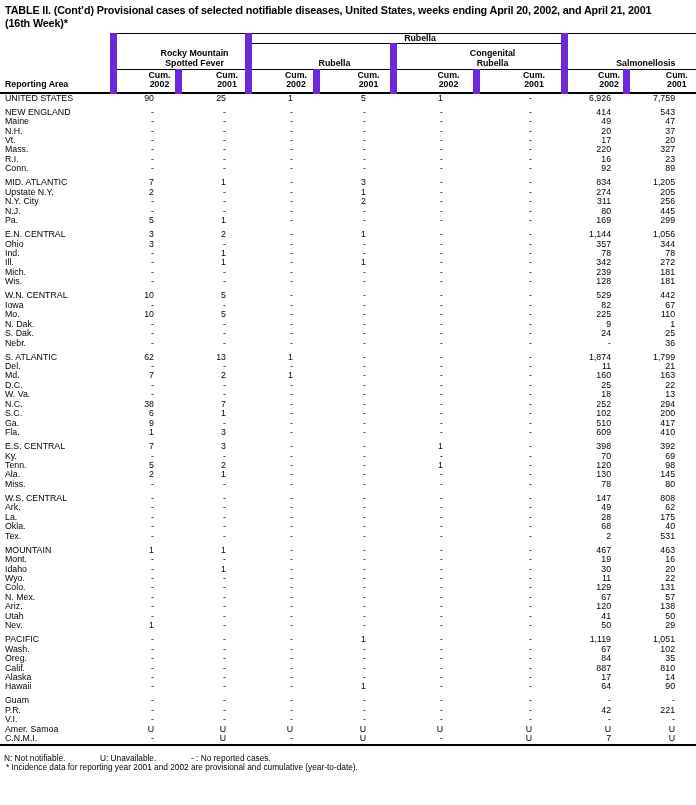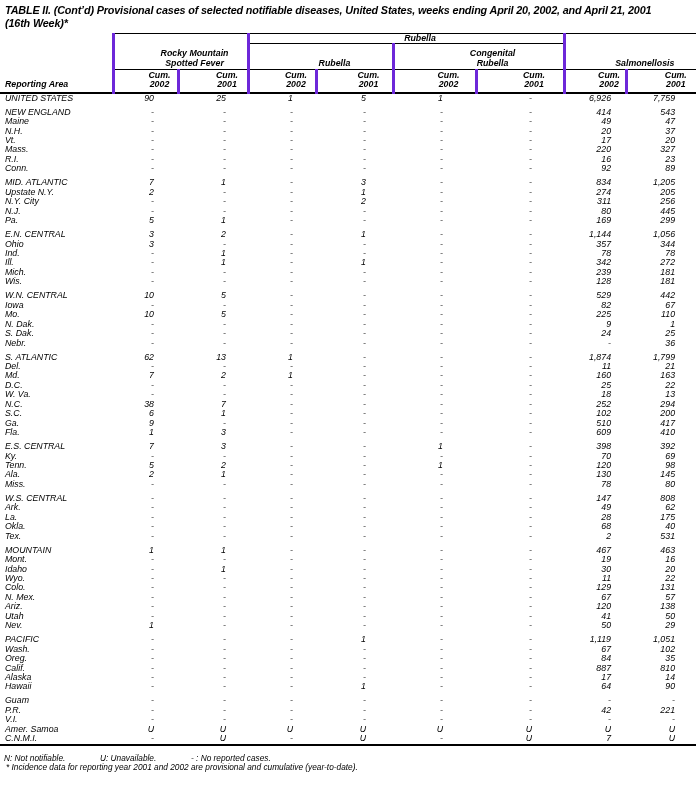--- a/index.html
+++ b/index.html
@@ -2,31 +2,31 @@
 <html><head>
 <meta charset="utf-8">
 <style>
   * { box-sizing: border-box; }
   html, body { margin:0; padding:0; }
   body {
     width:696px; height:805px; overflow:hidden;
     background:#ffffff; color:#000;
     font-family:"Liberation Sans","DejaVu Sans",sans-serif;
   }
-  .page { width:665px; height:805px; position:relative;font-style:italic; }
+  .page { width:665px; height:805px; position:relative; }
   .title {
     font-weight:bold; font-size:10.8px; line-height:12.8px;
     letter-spacing:-0.15px; padding:4px 2px 3px 5px;
   }
   table { border-collapse:collapse; table-layout:fixed; width:696px; }
   thead th {
     font-weight:bold; font-size:8.8px; line-height:9.6px;
     padding:0; vertical-align:bottom; text-align:center;
   }
-  .bl { border-left:3px solid #6d28d9;padding-left:28px; }
+  .bl { border-left:7px solid #6d28d9;padding-left:28px; }
   .bt { border-top:1px solid #000; }
   .bb { border-bottom:1px solid #000; }
   .h-top th { height:10px; }
   .h-group th { height:26px; padding-bottom:1px; }
   .h-cum th { height:23px; padding-bottom:2px; border-bottom:2px solid #000; }
   .h-cum th.c-area { text-align:left; padding-left:5px; }
   tbody td {
     font-size:8.8px; line-height:9.45px; height:9.45px;
     padding:0; white-space:nowrap; overflow:hidden; text-align:right;
   }

